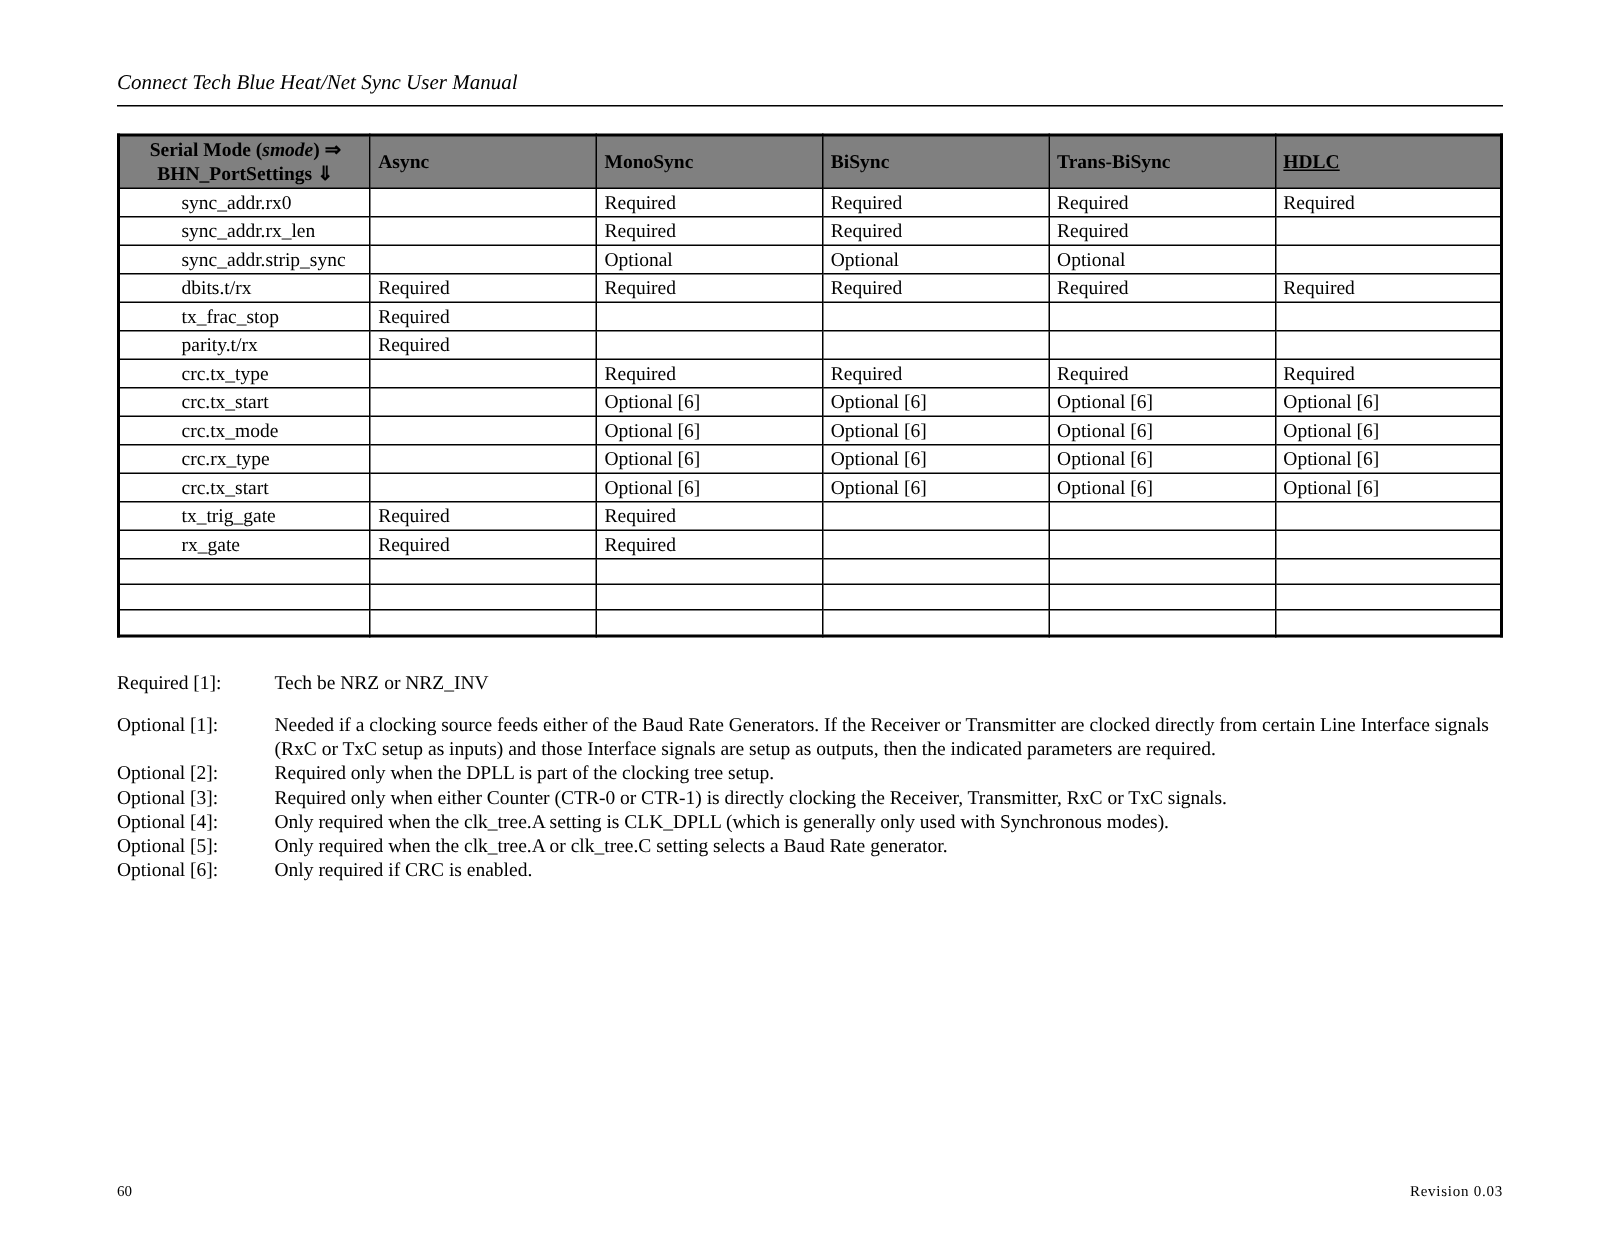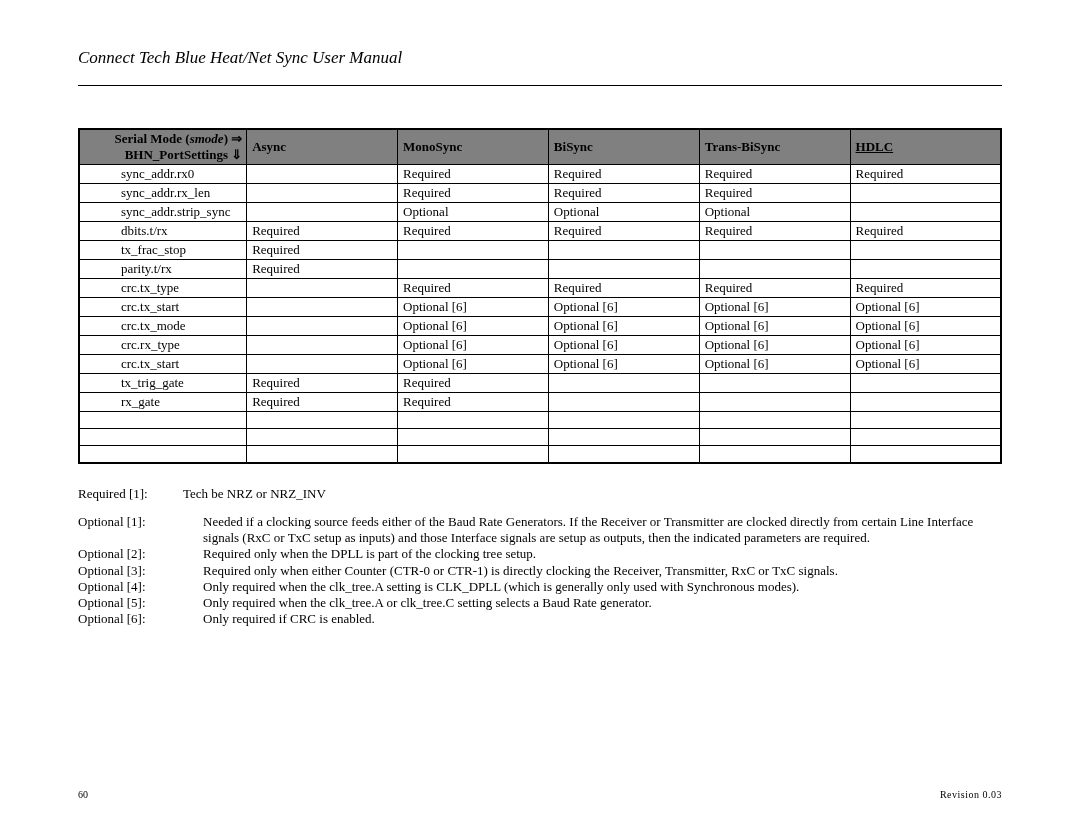--- a/index.html
+++ b/index.html
@@ -13,24 +13,24 @@
     box-sizing: border-box;
   }
   .page {
     padding: 48px 78px 30px 78px;
     box-sizing: border-box;
     position: relative;
     height: 100%;
   }
   .header {
     font-style: italic;
-    font-size: 17px;
+    font-size: 14px;
     border-bottom: 1.5px solid #000;
-    padding-bottom: 17px;
-    margin-bottom: 42px;
+    padding-bottom: 6px;
+    margin-bottom: 18px;
   }
   table.main {
     border-collapse: collapse;
     width: 100%;
     border: 2.5px solid #000;
     font-size: 13px;
   }
   table.main th, table.main td {
     border: 1px solid #000;
     padding: 1px 4px 1px 5px;
@@ -39,21 +39,21 @@
     height: 17px;
     box-sizing: border-box;
   }
   table.main th {
     background: #808080;
     font-weight: bold;
     text-align: left;
     vertical-align: middle;
   }
   table.main th.first {
-    text-align: right;
+    text-align: center;
     padding-left: 5px;
     margin-left: 42px;
   }
   table.main td.first {
     white-space: nowrap;
     padding-left: 41px;
   }
   .col0 { width: 14%; }
   .col1 { width: 15%; }
   .col2 { width: 15%; }
@@ -61,21 +61,21 @@
   .col4 { width: 15%; }
   .col5 { width: 15%; text-decoration: underline; }
   .notes {
     margin-top: 22px;
     font-size: 13px;
   }
   .notes-row {
     display: flex;
     margin-bottom: 12px;
   }
-  .notes-row.tight { margin-bottom: 0px; gap: 20px; }
+  .notes-row.tight { margin-bottom: 0px; }
   .notes-label {
     width: 105px;
     flex-shrink: 0;
   }
   .notes-text {
     flex: 1;
     line-height: 1.25;
   }
   .footer {
     position: absolute;

